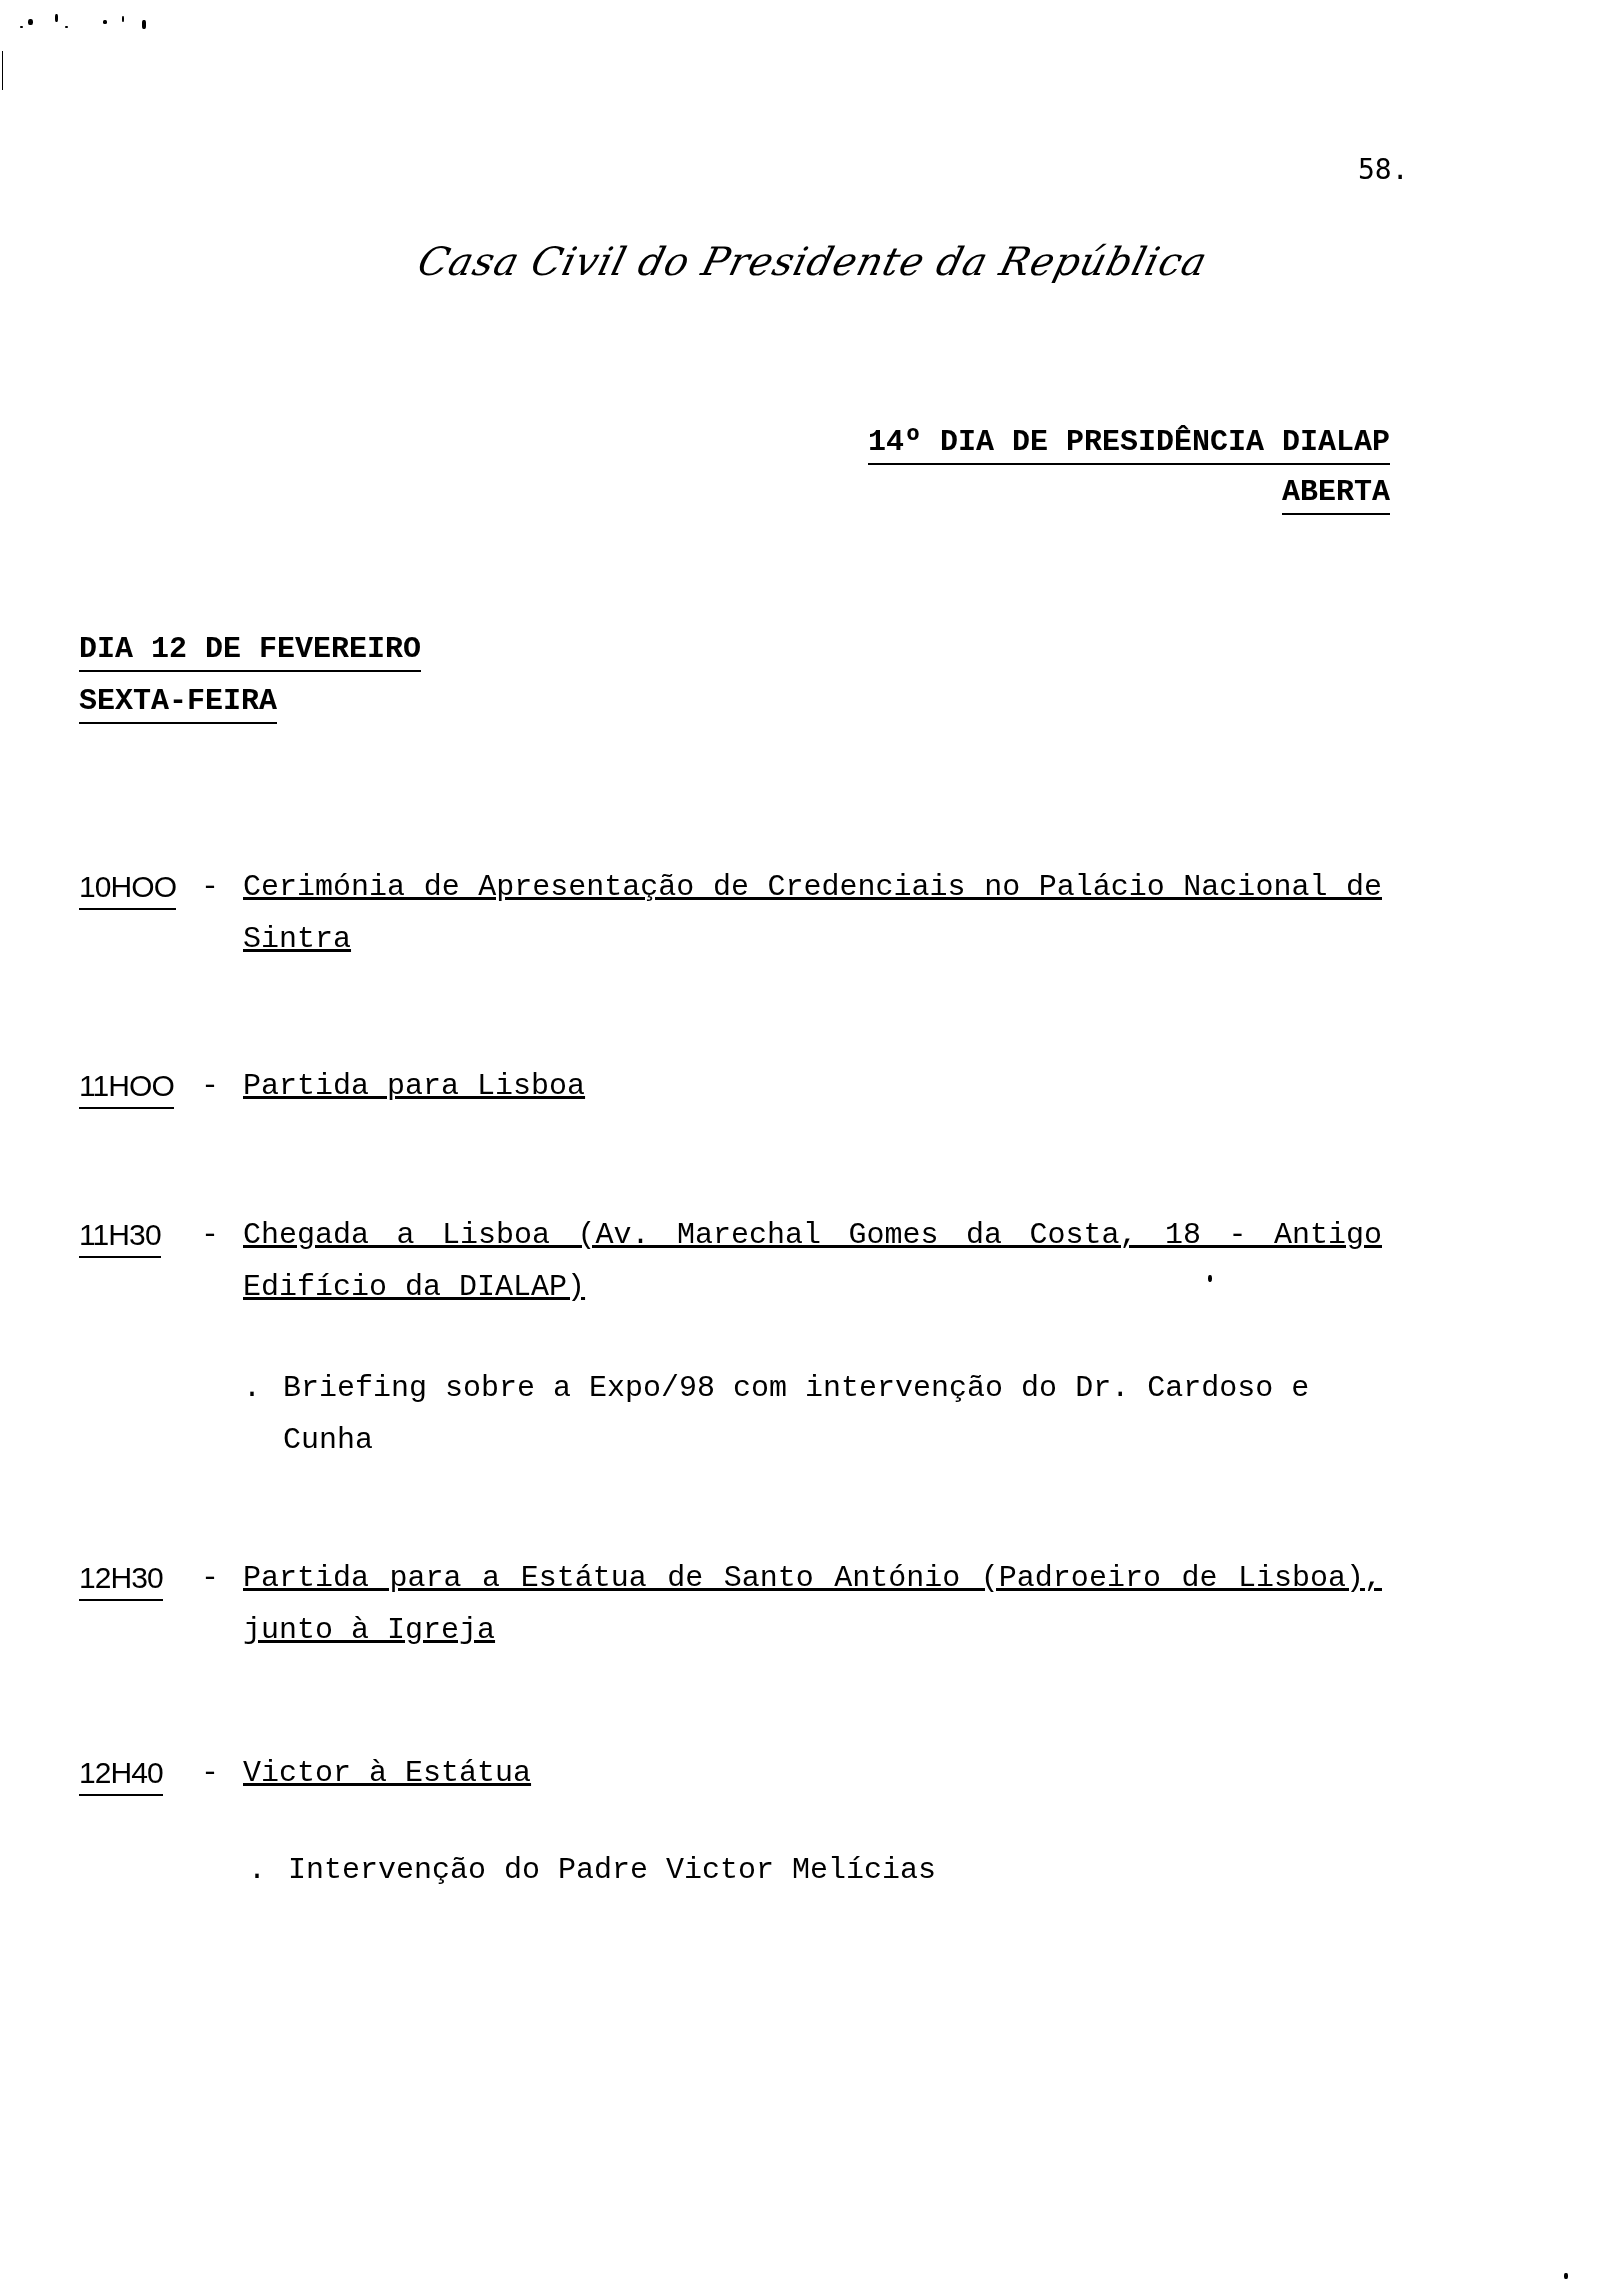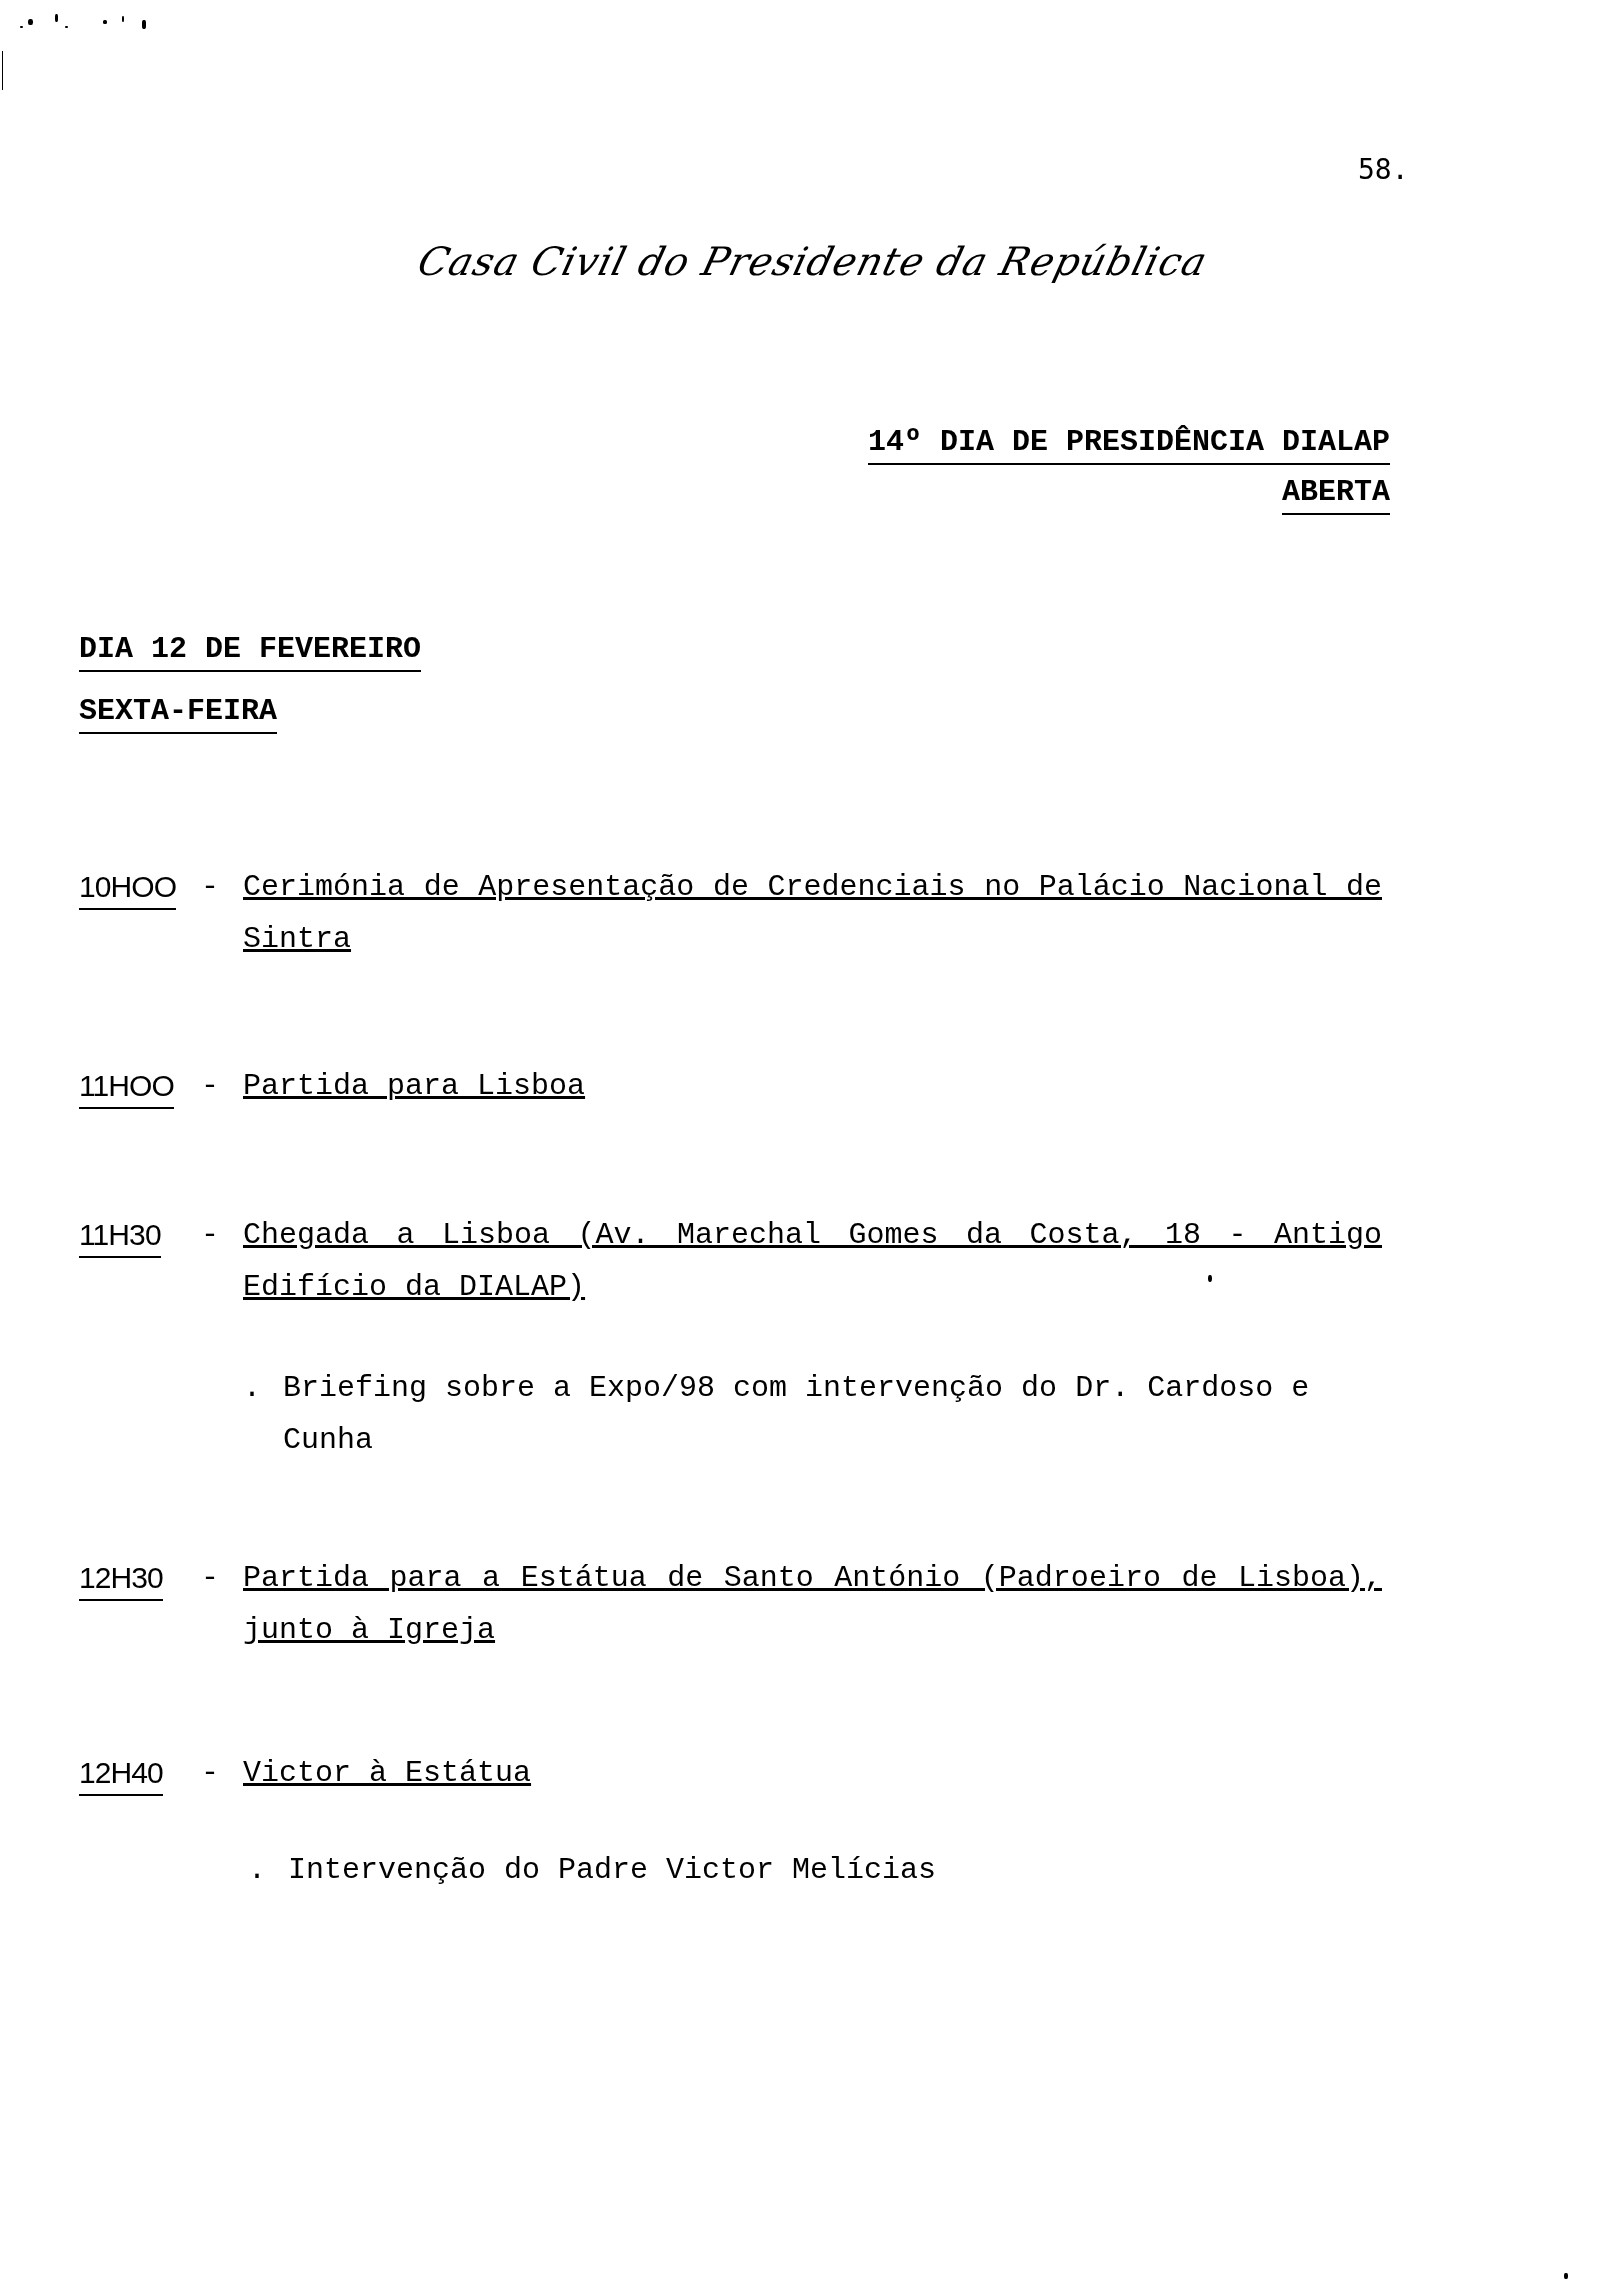--- a/index.html
+++ b/index.html
@@ -45,21 +45,21 @@
       line-height: 1;
     }
     .heading .ul {
       display: inline-block;
       border-bottom: 2.8px solid #000;
       padding-bottom: 5.6px;
     }
     .title-line1 { right: 228px; top: 427px; }
     .title-line2 { right: 228px; top: 477px; }
     .date-line1 { left: 79px; top: 634px; }
-    .date-line2 { left: 79px; top: 686px; margin-top: 10px; }
+    .date-line2 { left: 79px; top: 686px; }
 
     .entry { position: absolute; left: 79px; width: 1303px; }
     .entry .time {
       position: absolute;
       left: 0;
       top: 0;
       font-family: "Liberation Sans Narrow", "Liberation Sans", sans-serif;
       font-size: 30px;
       line-height: 1;
       letter-spacing: -0.9px;

